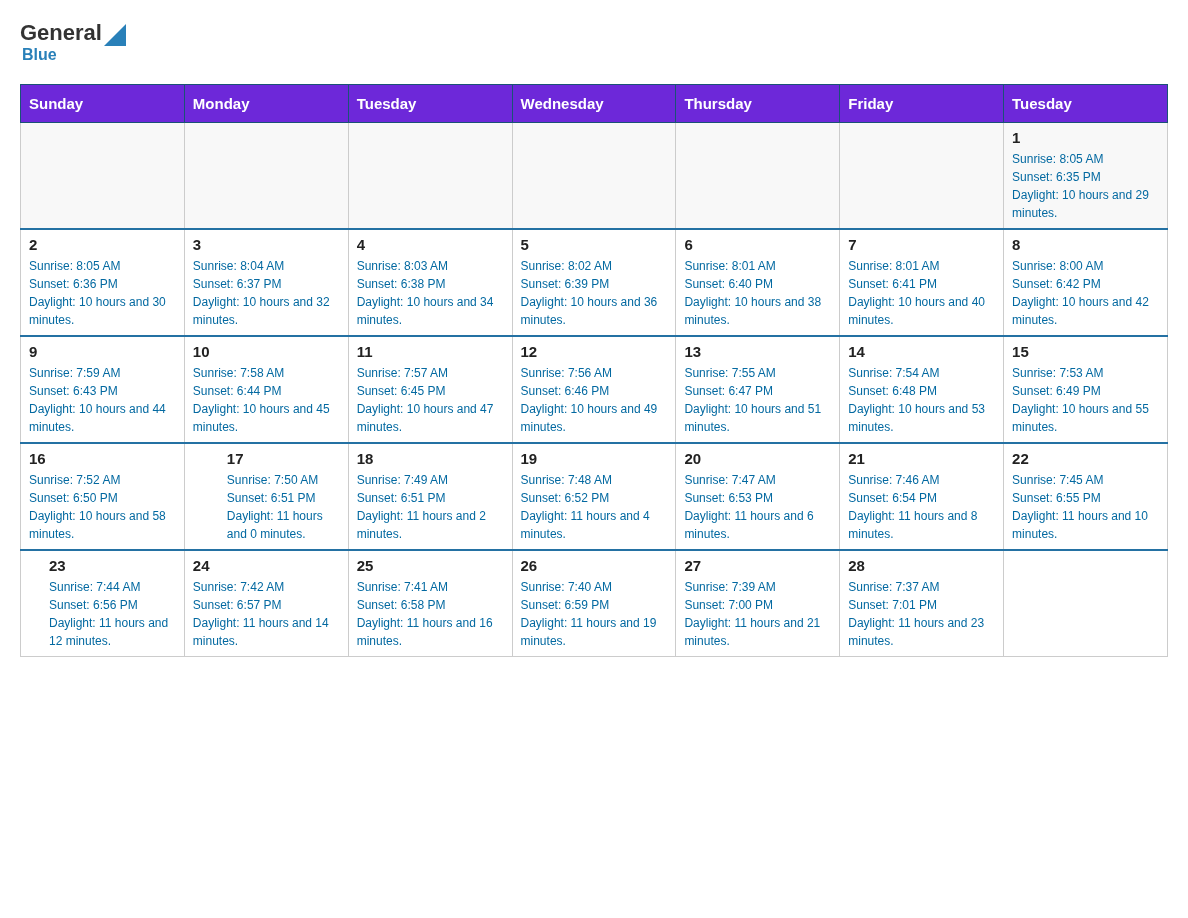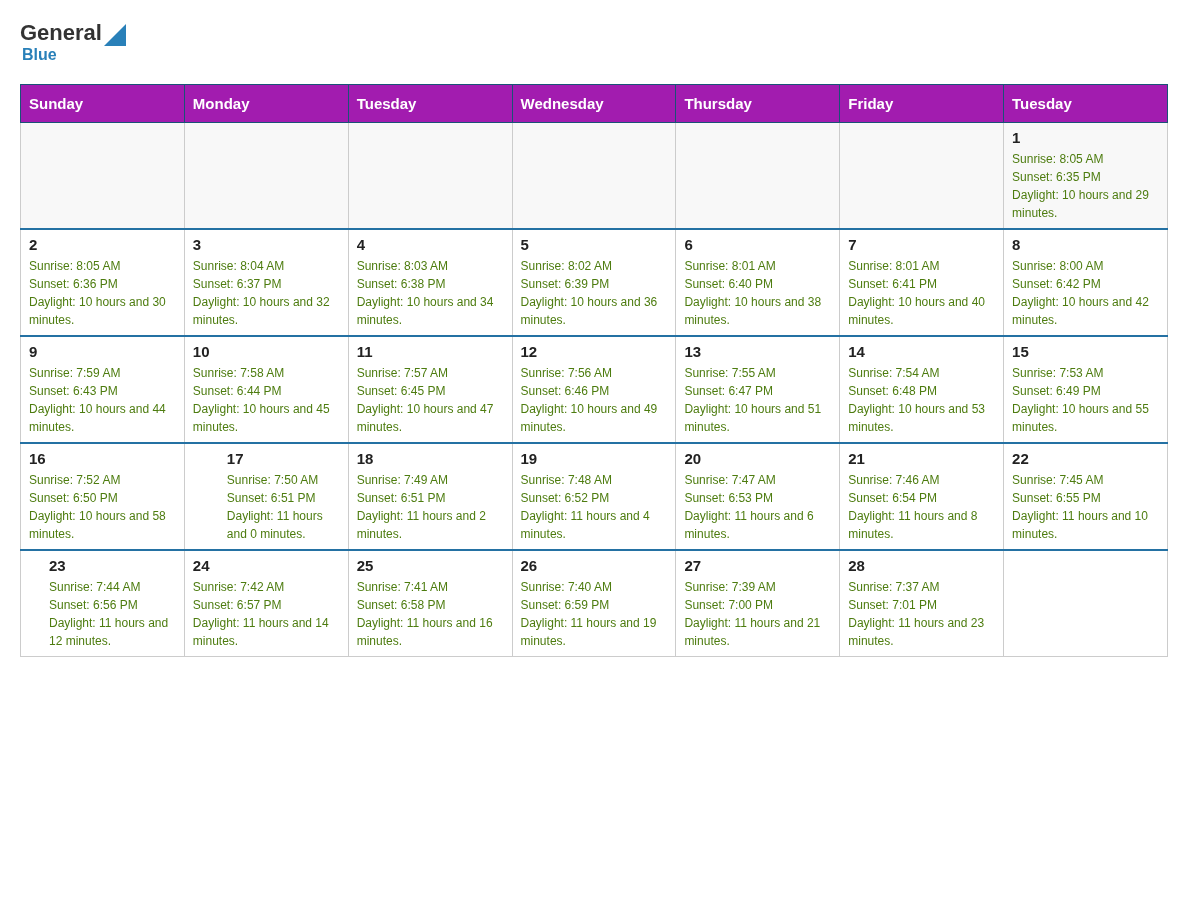--- a/index.html
+++ b/index.html
@@ -53,21 +53,21 @@
       font-size: 20px;
       font-weight: normal;
       color: #555;
       margin-top: 4px;
     }
     .calendar {
       width: 100%;
       border-collapse: collapse;
     }
     .calendar thead tr th {
-      background-color: #a21caf;
+      background-color: #6d28d9;
       color: #fff;
       padding: 10px 8px;
       text-align: left;
       font-size: 15px;
       font-weight: bold;
       border: 1px solid #1a5276;
     }
     .calendar tbody tr td {
       vertical-align: top;
       border: 1px solid #ccc;
@@ -82,21 +82,21 @@
     }
     .day-number {
       font-size: 15px;
       font-weight: bold;
       color: #222;
       display: block;
       margin-bottom: 4px;
     }
     .day-detail {
       font-size: 12px;
-      color: #4d7c0f;
+      color: #0369a1;
       line-height: 1.5;
     }
   </style>
 </head>
 <body>
 
 <div class="header">
   <div class="logo">
     <div class="logo-icon">
       <div class="logo-top">

